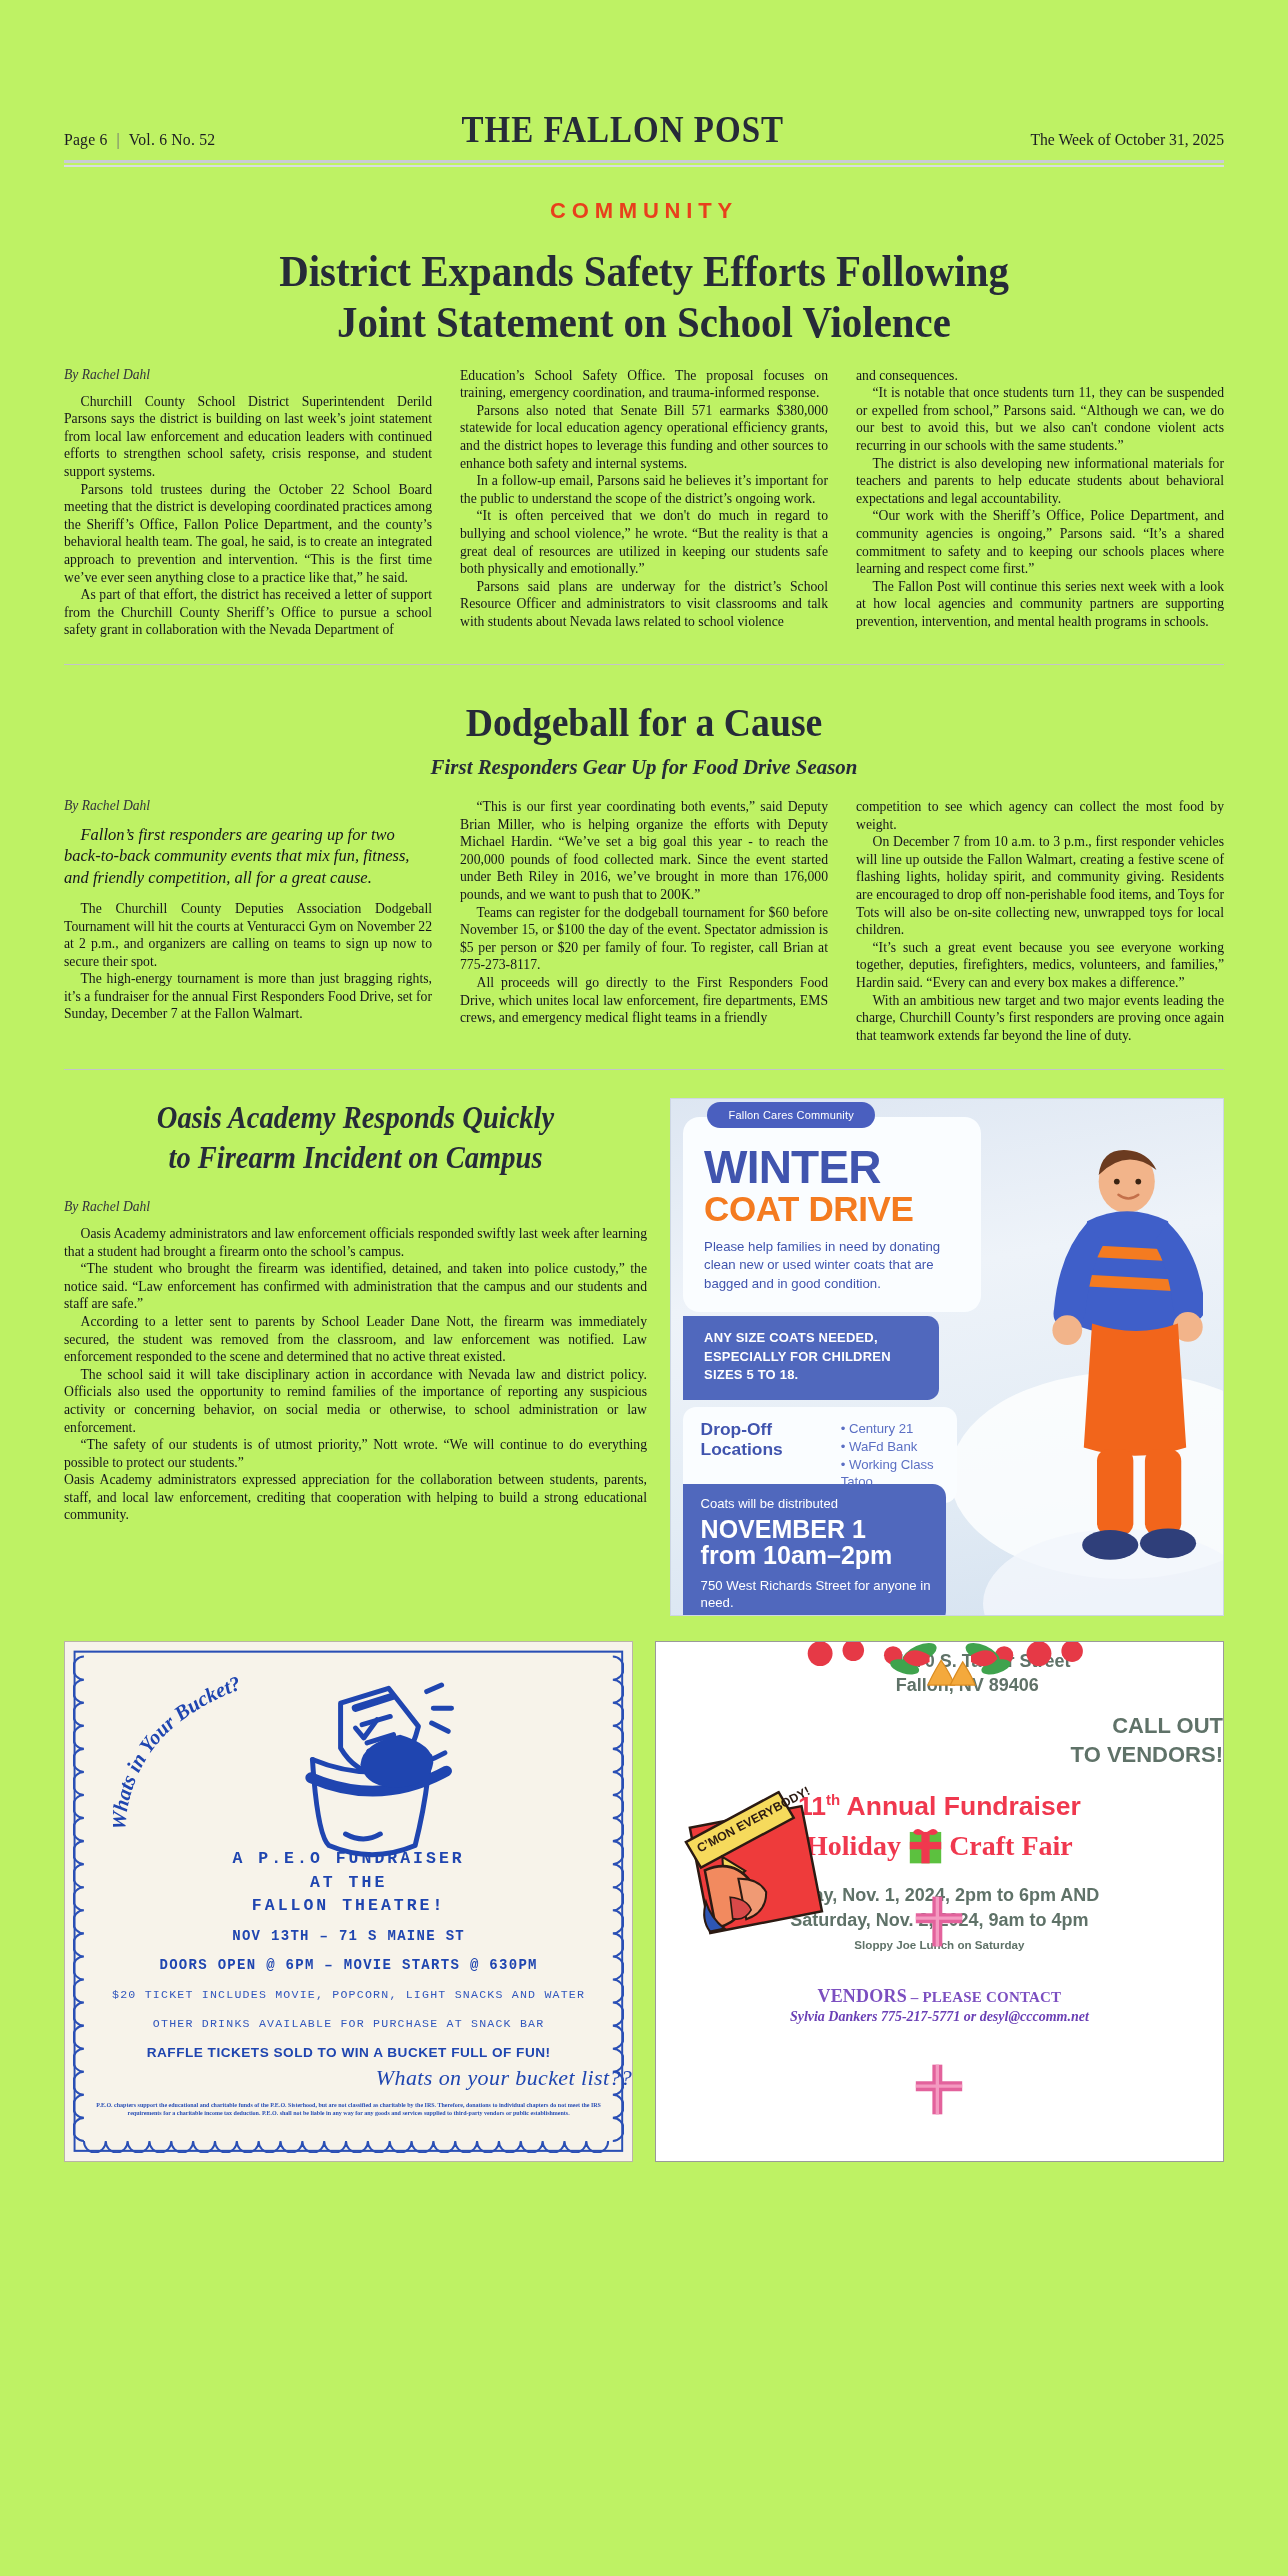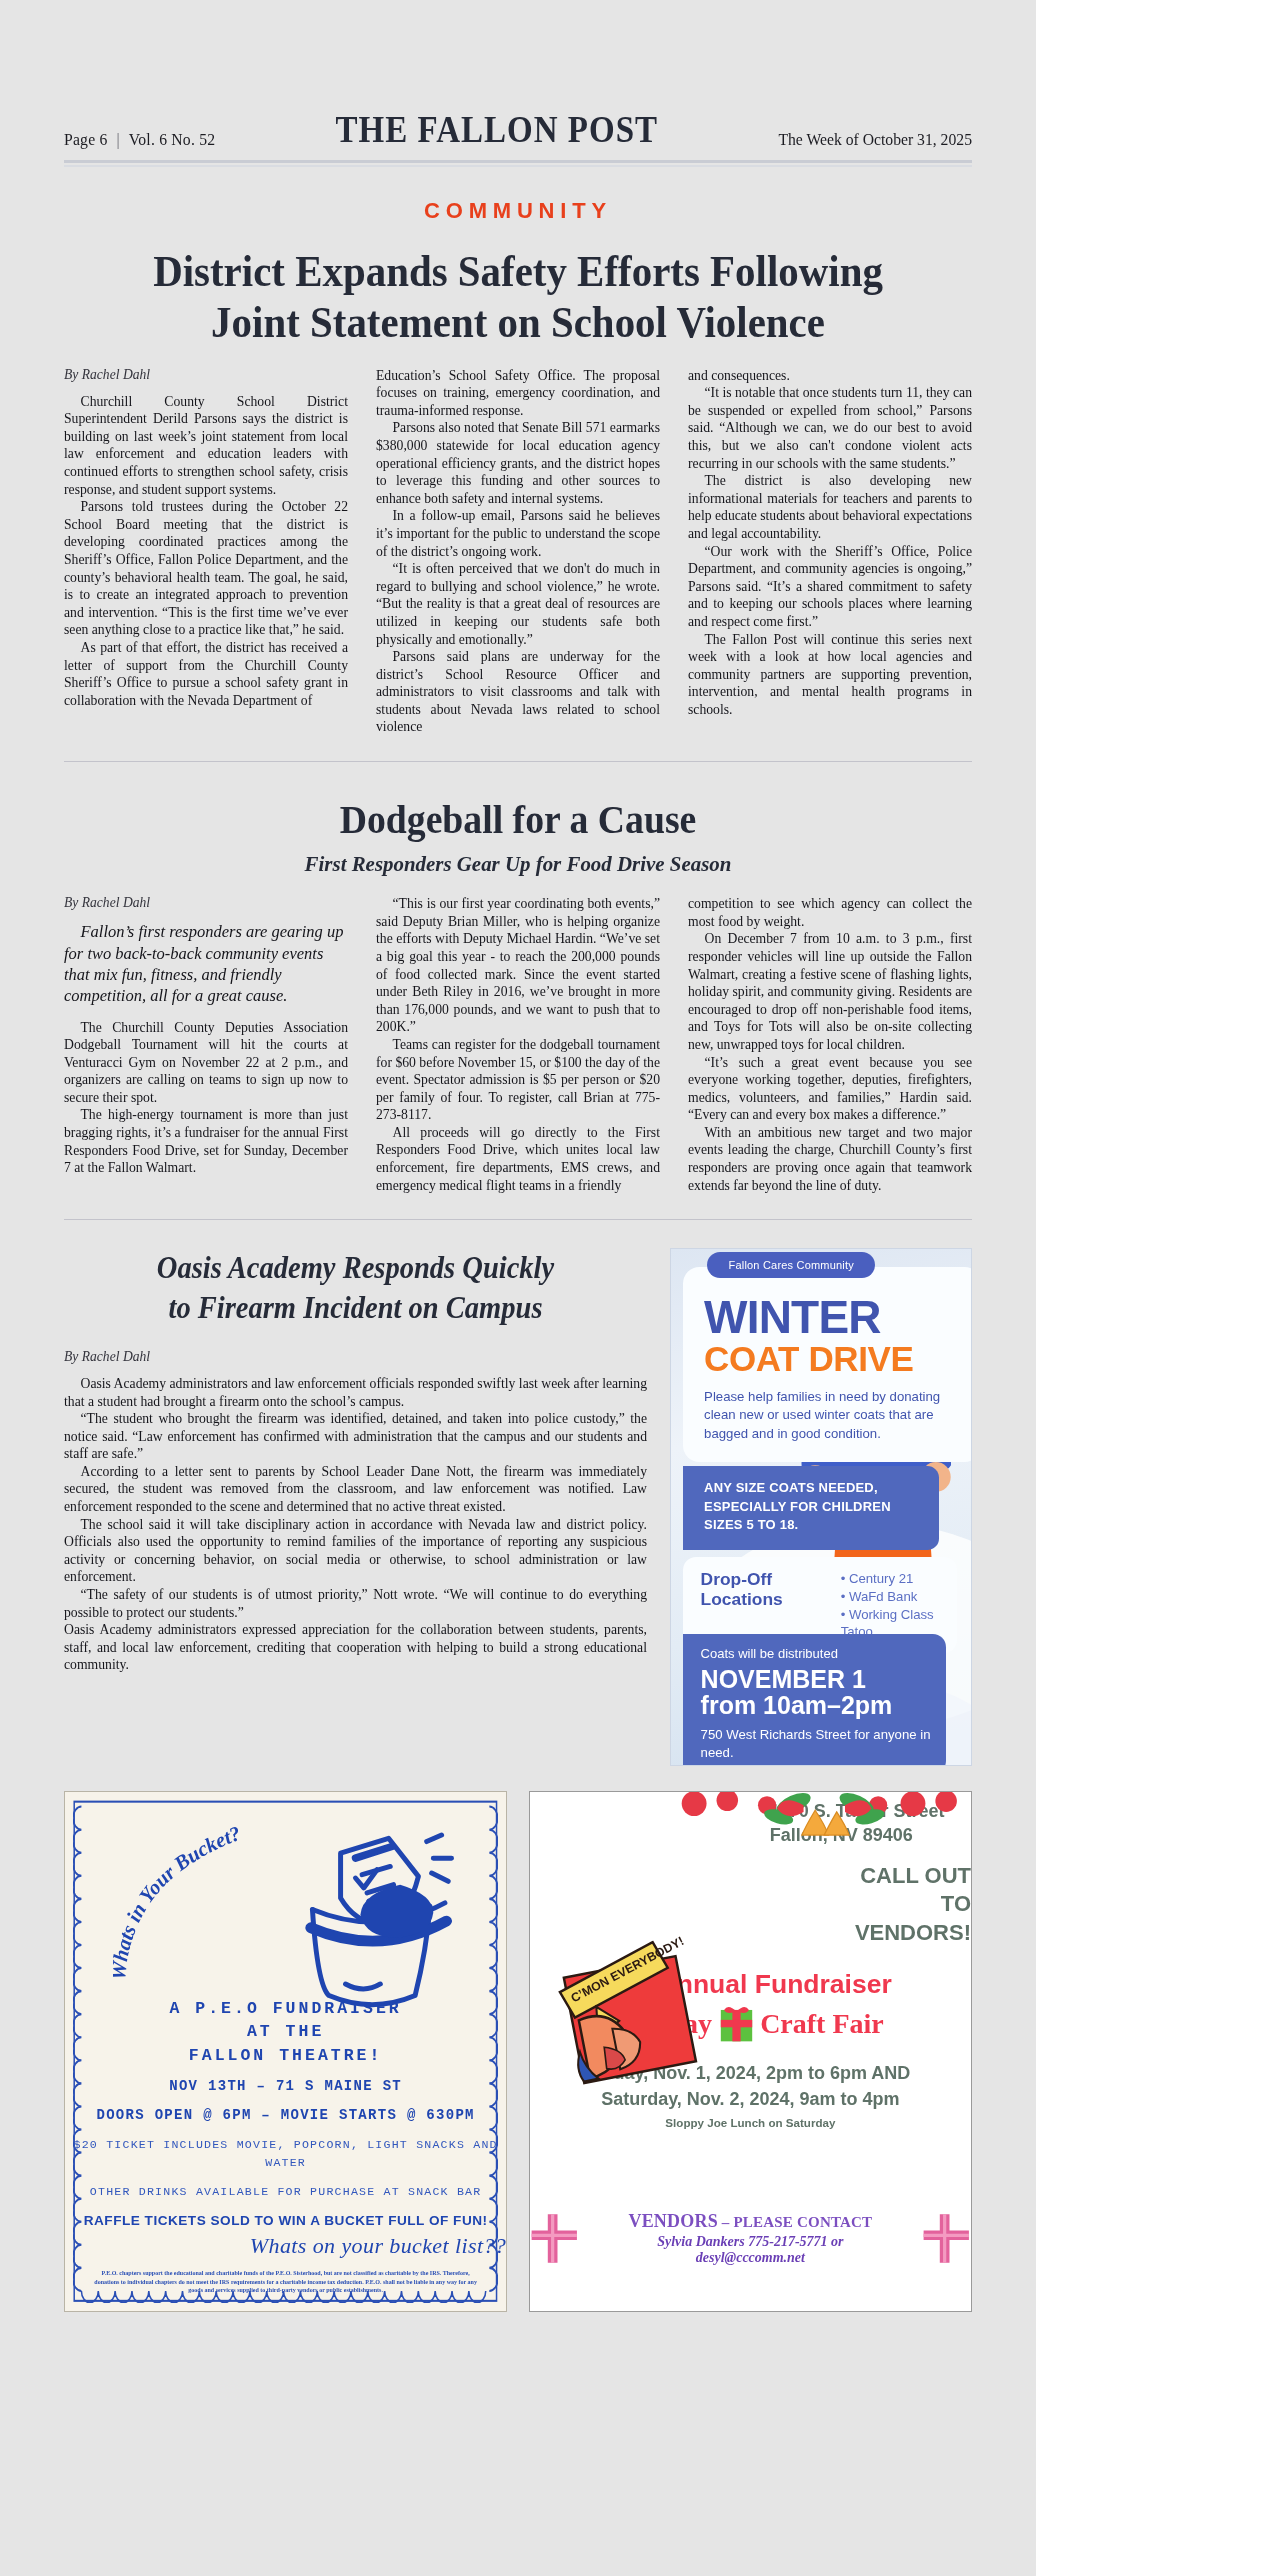--- a/index.html
+++ b/index.html
@@ -8,25 +8,25 @@
     width: 1288px;
     height: 2576px;
     background: #ffffff;
     font-family: "Liberation Serif", serif;
     color: #1c1c22;
     position: relative;
     overflow: hidden;
   }
 
   .page {
-    width: 1036px;
+    width: 1288px;
     height: 2576px;
     padding: 0 64px;
     position: relative;
-    background: #e5e5e5;
+    background: #bef264;
   }
 
   
   .masthead {
     display: flex;
     align-items: flex-end;
     justify-content: space-between;
     padding-top: 116px;
     padding-bottom: 6.6px;
   }
@@ -328,21 +328,21 @@
     font-weight: bold; font-size: 18px; color: #5f7268;
     line-height: 1.42; margin-top: 18px;
   }
   .ch-lunch {
     font-family: "Liberation Sans", sans-serif;
     font-weight: bold; font-size: 11.6px; color: #5f7268;
     margin-top: 4.1px;
   }
   .ch-vend-row {
     position: absolute; left: 0; right: 0; bottom: 45px;
-    display: flex; align-items: center; justify-content: center; gap: 27px;
+    display: flex; align-items: center; justify-content: center; gap: 38px; flex-direction: column;
   }
   .ch-vend-txt { text-align: center; }
   .ch-vend1 {
     font-family: "Liberation Serif", serif;
     font-weight: bold; font-size: 18px; color: #7c4fc0;
     letter-spacing: 0.2px;
   }
   .ch-vend1 .sm { font-size: 15px; }
   .ch-vend2 {
     font-family: "Liberation Serif", serif;

